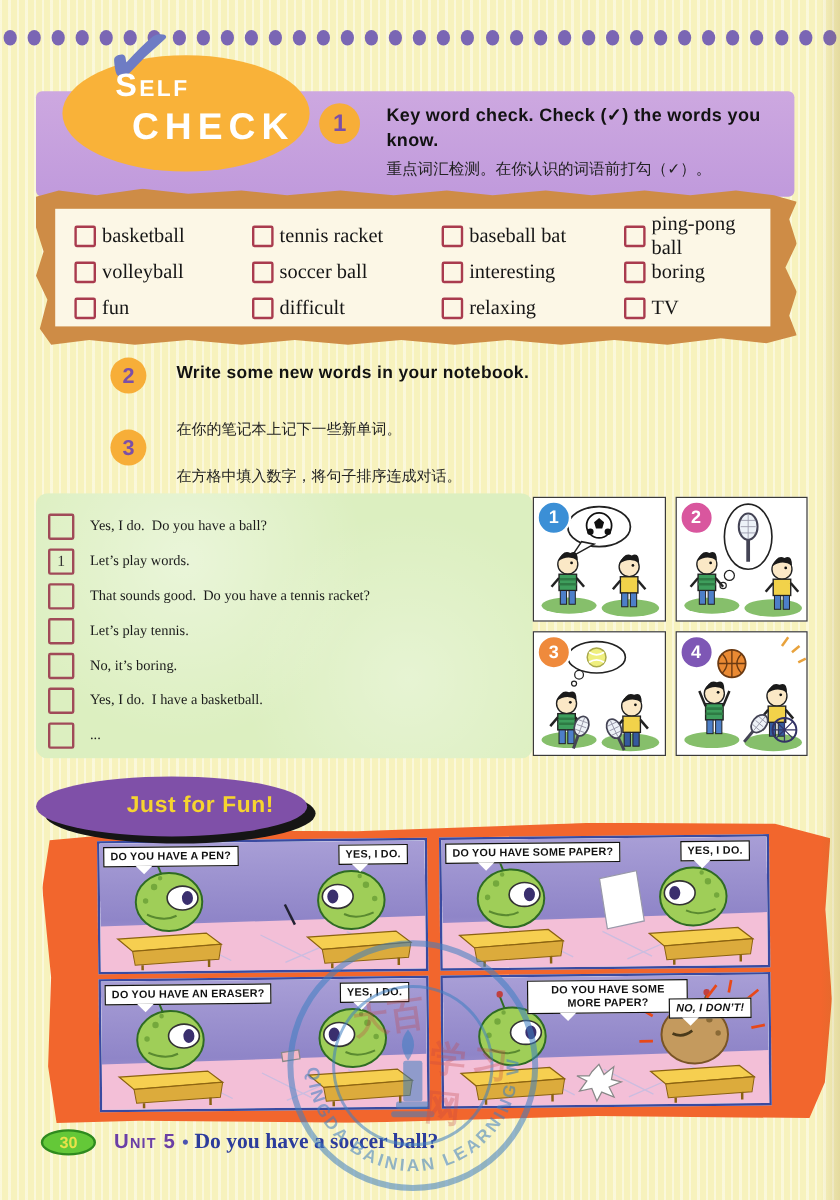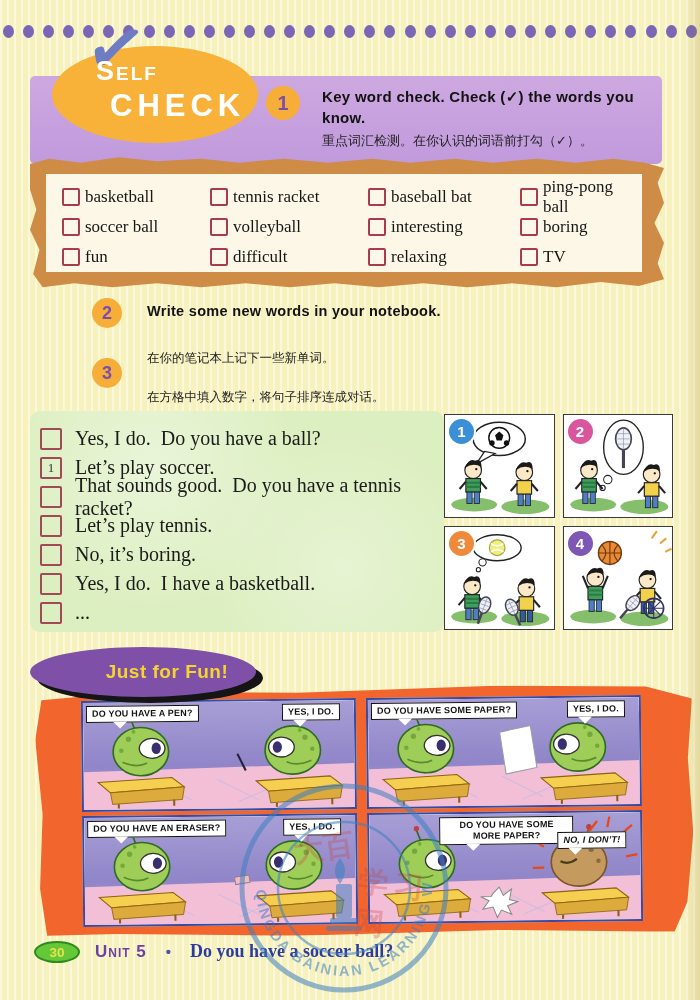--- a/index.html
+++ b/index.html
@@ -44,21 +44,21 @@
 
   
   .green{position:absolute;left:30px;top:411px;width:414px;height:221px;border-radius:10px;z-index:2;
     background:#DCEFC0;
     background-image:radial-gradient(circle at 30% 25%,rgba(255,255,255,.4),rgba(255,255,255,0) 45%),
                      radial-gradient(circle at 75% 70%,rgba(255,255,255,.3),rgba(255,255,255,0) 40%);}
   .conv{position:absolute;left:10px;top:13px;right:4px;}
   .crow{display:flex;align-items:center;height:29px;}
   .cbox{width:18px;height:18px;border:2px solid #A04A58;border-radius:2px;margin-right:13px;flex:0 0 auto;
     display:flex;align-items:center;justify-content:center;font-family:"Liberation Serif",serif;font-size:13px;color:#333;}
-  .ctext{font-family:"Liberation Serif",serif;font-size:20px;color:#1b1b1b;white-space:pre-wrap;}
+  .ctext{font-family:"Liberation Serif",serif;font-size:12px;color:#1b1b1b;white-space:pre-wrap;}
 
   
   .pic-grid{position:absolute;left:444px;top:414px;width:229px;height:216px;z-index:3;
     display:grid;grid-template-columns:1fr 1fr;grid-template-rows:1fr 1fr;gap:8px;}
   .pic{position:relative;background:#fff;border:1.5px solid #3A3A3A;overflow:hidden;}
   .pic svg{position:absolute;inset:0;width:100%;height:100%;}
   .pic-badge{position:absolute;top:2px;left:2px;width:25px;height:25px;border-radius:50%;border:2px solid #fff;
     color:#fff;font-weight:800;font-size:15px;display:flex;align-items:center;justify-content:center;z-index:2;}
 
   
@@ -86,21 +86,21 @@
   
   .stamp{position:absolute;left:236px;top:780px;width:216px;height:216px;z-index:30;opacity:.55;pointer-events:none;}
   .stamp .zh{position:absolute;font-family:"DejaVu Sans",sans-serif;color:rgba(195,70,70,.55);font-size:30px;font-weight:bold;}
   .zh0{left:58px;top:48px;transform:rotate(-8deg);}
   .zh1{left:120px;top:86px;transform:rotate(6deg);letter-spacing:6px;}
 
   
   .pageno{position:absolute;left:34px;top:941px;width:46px;height:22px;border-radius:50%;background:#64C838;
     border:2px solid #2E8A1E;box-sizing:border-box;display:flex;align-items:center;justify-content:center;z-index:5;}
   .pageno span{color:#EAE24A;font-weight:800;font-size:13.5px;}
-  .footer-text{position:absolute;left:95px;top:941px;z-index:5;display:flex;align-items:baseline;gap:19px;}
+  .footer-text{position:absolute;left:95px;top:941px;z-index:5;display:flex;align-items:baseline;gap:5px;}
   .unit{font-variant:small-caps;font-weight:800;font-size:17px;color:#6B3FA6;letter-spacing:1px;}
   .bullet{color:#4C53B0;font-weight:800;font-size:15px;}
   .ftitle{font-family:"Liberation Serif",serif;font-weight:bold;font-size:18px;color:#2C3C9C;}
 </style>
 </head>
 <body>
 
 <div class="page">
 
   <div class="dots">
@@ -166,25 +166,25 @@
       <div class="wi">
         <span class="cb"></span>
         <span class="wt">baseball bat</span>
       </div>
       <div class="wi">
         <span class="cb"></span>
         <span class="wt">ping-pong ball</span>
       </div>
       <div class="wi">
         <span class="cb"></span>
+        <span class="wt">volleyball</span>
+      </div>
+      <div class="wi">
+        <span class="cb"></span>
         <span class="wt">soccer ball</span>
-      </div>
-      <div class="wi">
-        <span class="cb"></span>
-        <span class="wt">volleyball</span>
       </div>
       <div class="wi">
         <span class="cb"></span>
         <span class="wt">interesting</span>
       </div>
       <div class="wi">
         <span class="cb"></span>
         <span class="wt">boring</span>
       </div>
       <div class="wi">
@@ -217,21 +217,21 @@
   </div>
 
   <div class="green">
     <div class="conv">
         <div class="crow">
           <span class="cbox"></span>
           <span class="ctext">Yes, I do.  Do you have a ball?</span>
         </div>
         <div class="crow">
           <span class="cbox">1</span>
-          <span class="ctext">Let’s play soccer.</span>
+          <span class="ctext">Let’s play words.</span>
         </div>
         <div class="crow">
           <span class="cbox"></span>
           <span class="ctext">That sounds good.  Do you have a tennis racket?</span>
         </div>
         <div class="crow">
           <span class="cbox"></span>
           <span class="ctext">Let’s play tennis.</span>
         </div>
         <div class="crow">

